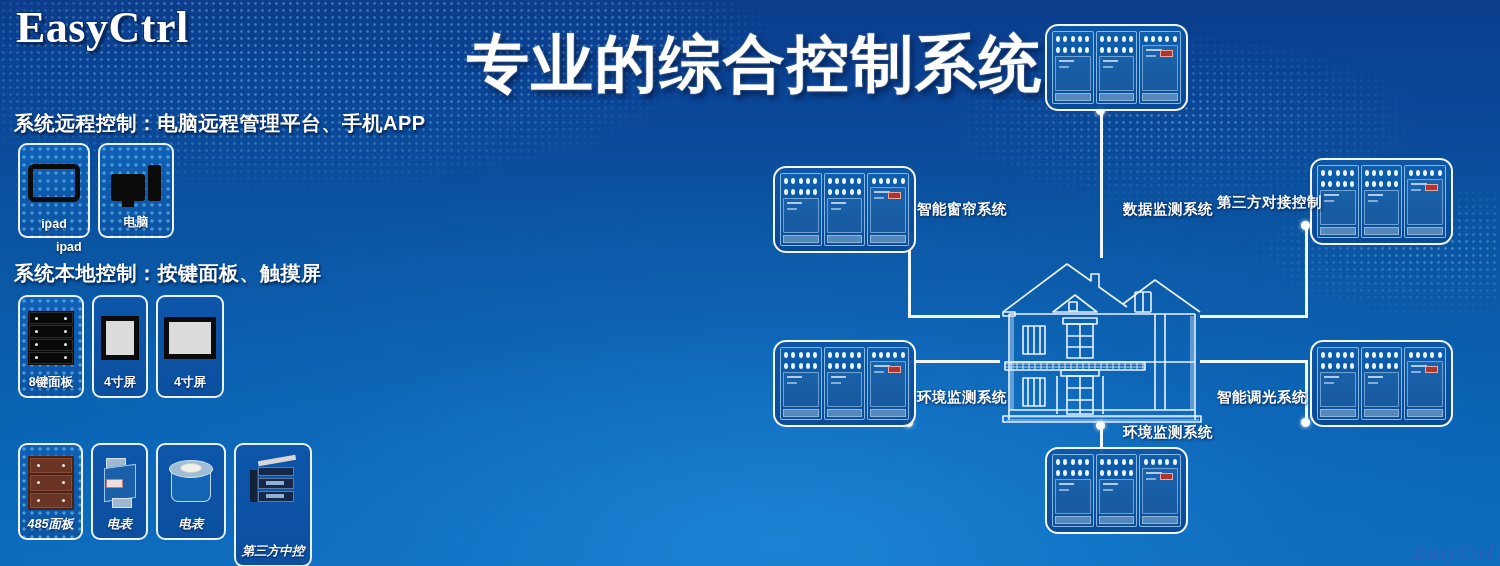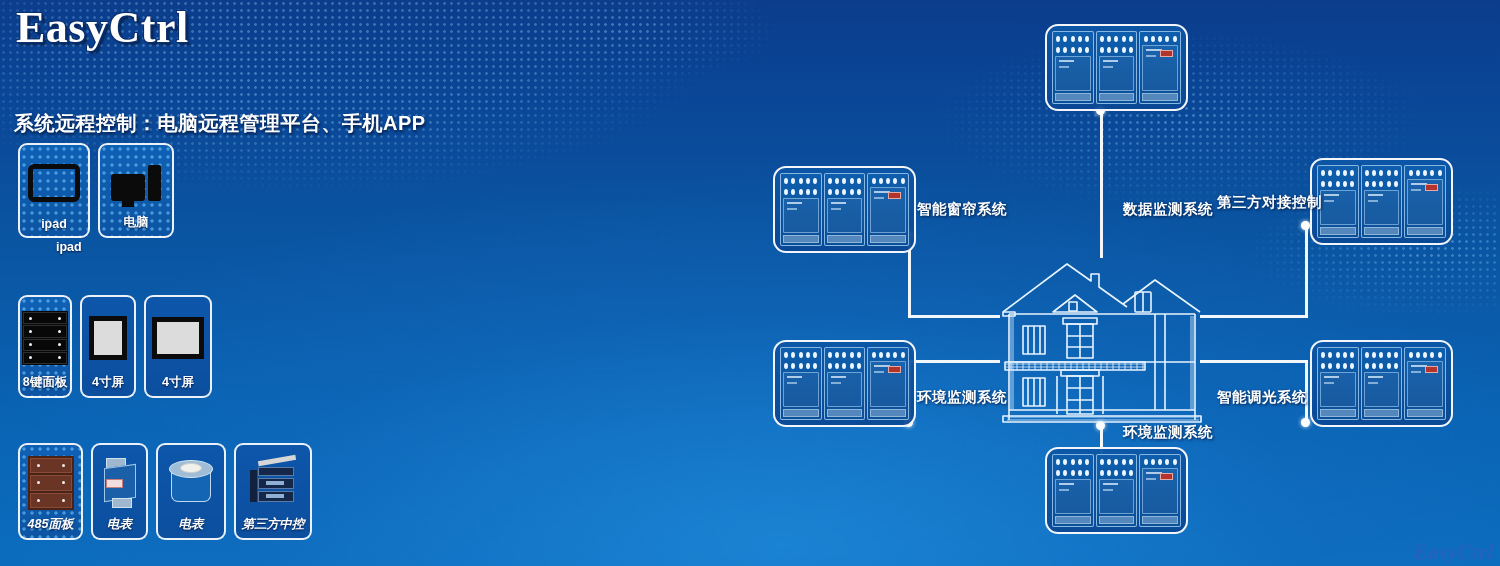--- a/index.html
+++ b/index.html
@@ -140,20 +140,21 @@
     font-size:20px;font-weight:bold;color:rgba(60,90,190,.55);letter-spacing:1px;
   }
 </style>
 </head>
 <body>
 
 <div id="stage">
   <div class="dots"></div>
 
   <div id="logo">EasyCtrl</div>
+  <div id="title">专业的综合控制系统</div>
 
   <div class="sec-head" style="left:14px;top:110px;">系统远程控制：电脑远程管理平台、手机APP</div>
   <div class="card-row" style="left:18px;top:143px;">
     <div class="card" style="width:72px;height:95px;">
       <div class="art" style="height:62px;">
           <div class="ipad"></div>
         </div>
       <div class="card-label">ipad</div>
     </div>
     <div class="card" style="width:76px;height:95px;">
@@ -161,22 +162,23 @@
         <div class="pc">
             <div class="mon"></div>
             <div class="twr"></div>
           </div>
       </div>
       <div class="card-label">电脑</div>
     </div>
   </div>
   <div class="overflow-label" style="left:56px;top:240px;">ipad</div>
 
+  <div class="sec-head" style="left:14px;top:260px;">系统本地控制：按键面板、触摸屏</div>
   <div class="card-row" style="left:18px;top:295px;">
-    <div class="card" style="width:54px;height:103px;font-family:Liberation Mono, monospace;">
+    <div class="card" style="width:66px;height:103px;">
       <div class="art" style="height:68px;">
         <div class="panel8">
             <div class="rw">
               <i class="dotw"></i>
               <i class="dotw"></i>
             </div>
             <div class="rw">
               <i class="dotw"></i>
               <i class="dotw"></i>
             </div>
@@ -244,21 +246,21 @@
     <div class="card flat" style="width:70px;height:97px;">
       <div class="art" style="height:62px;">
         <div class="meter2">
             <div class="base"></div>
             <div class="drum"></div>
             <div class="face"></div>
           </div>
       </div>
       <div class="card-label">电表</div>
     </div>
-    <div class="card flat" style="width:78px;height:97px;justify-content:center;">
+    <div class="card flat" style="width:78px;height:124px;justify-content:center;">
       <div class="art" style="height:62px;">
         <div class="printer">
             <div class="lid"></div>
             <div class="side"></div>
             <div class="top"></div>
             <div class="mid"></div>
             <div class="tray"></div>
             <div class="bot"></div>
             <div class="tray2"></div>
           </div>

